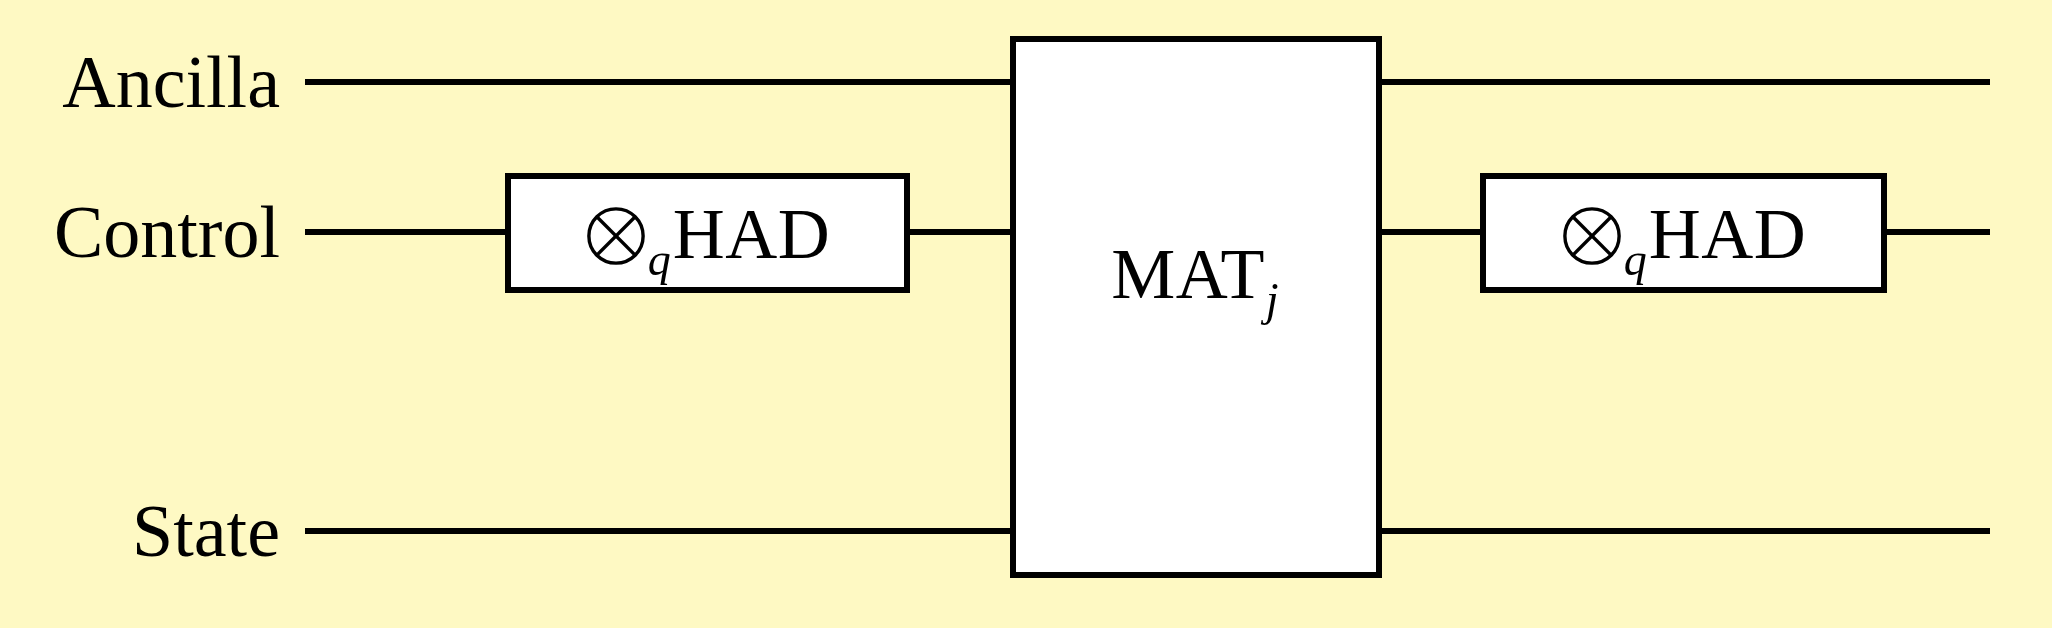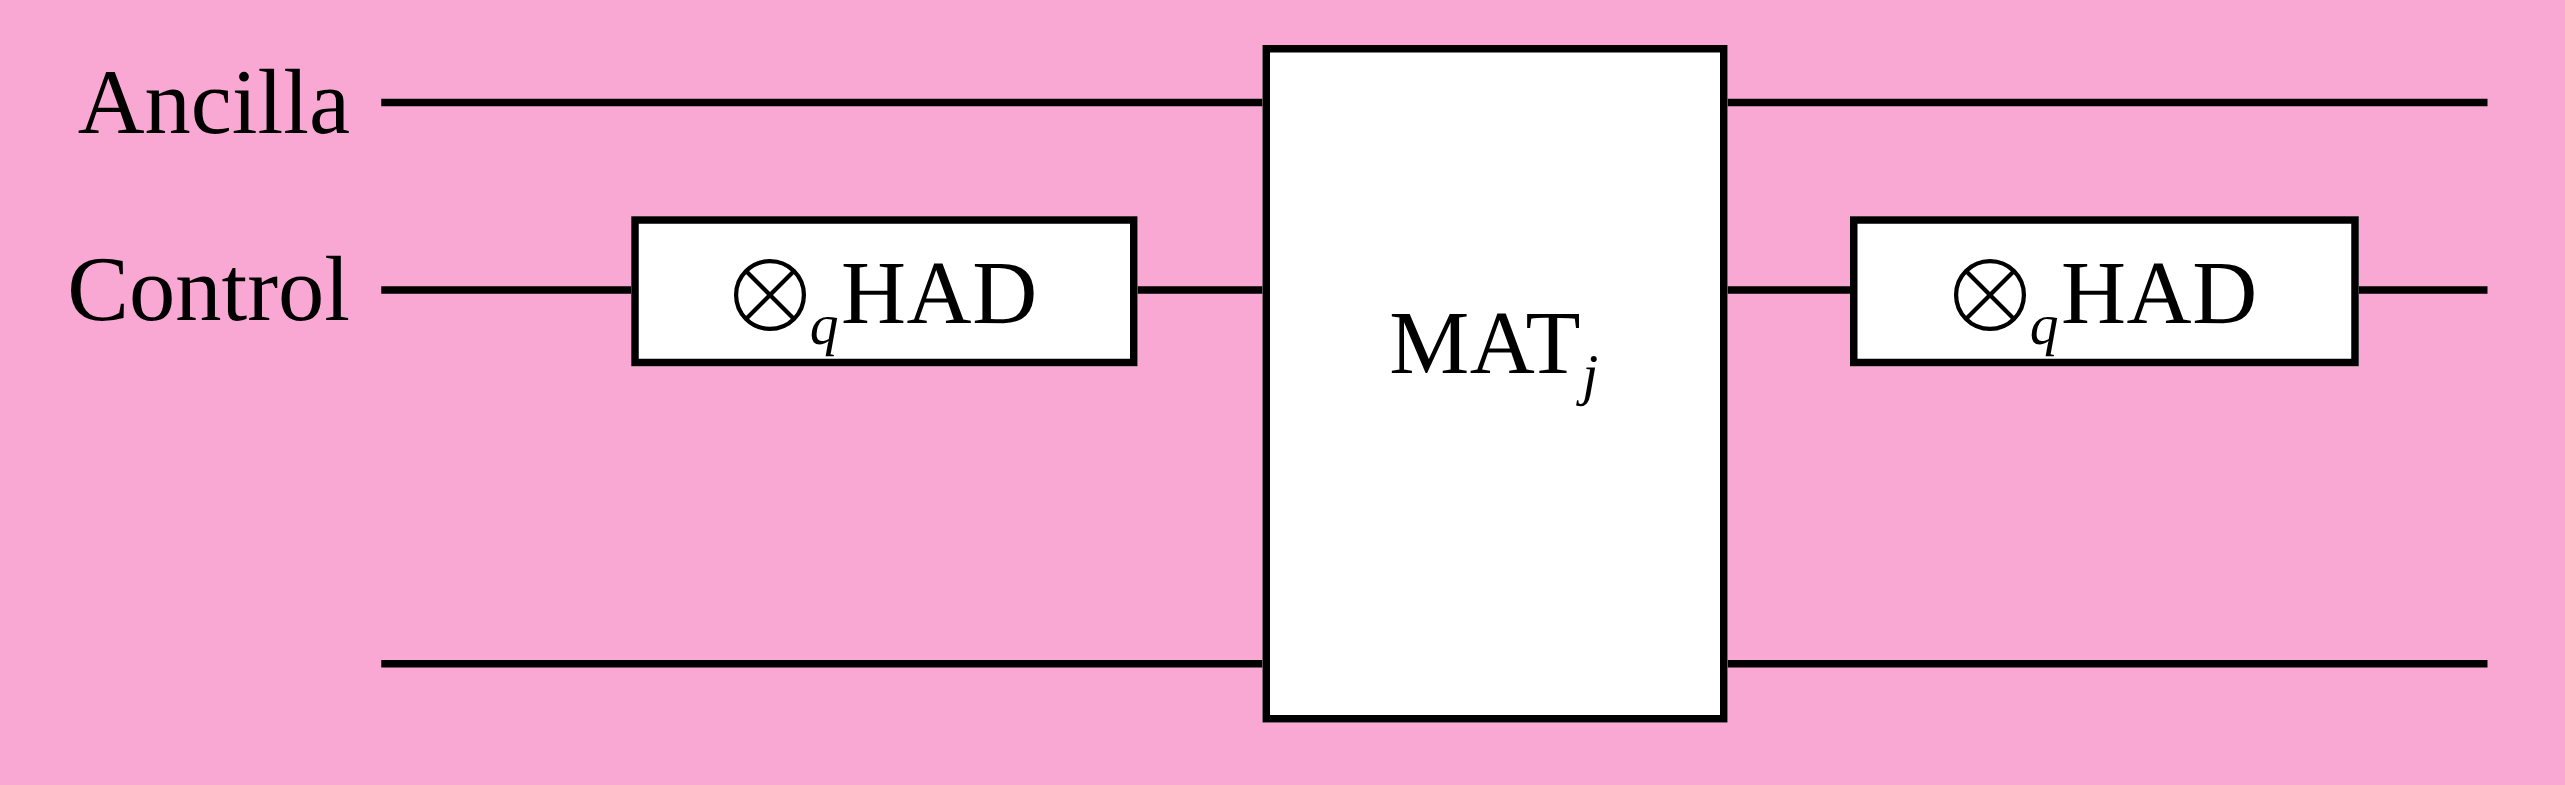--- a/index.html
+++ b/index.html
@@ -5,21 +5,21 @@
 <style>
   html, body {
     margin: 0;
     padding: 0;
     background: #ffffff;
   }
   #canvas {
     position: relative;
     width: 2052px;
     height: 628px;
-    background: #f9a8d4;
+    background: #fef9c3;
     overflow: hidden;
     font-family: "Liberation Serif", "DejaVu Serif", serif;
   }
 
   
   .wire-label {
     position: absolute;
     color: #000000;
     font-family: "Liberation Serif", "DejaVu Serif", serif;
     font-size: 74px;
@@ -95,20 +95,21 @@
 </style>
 </head>
 <body>
 
 <div id="canvas">
 
   <div class="wire-label lbl-ancilla">Ancilla</div>
 
   <div class="wire-label lbl-control">Control</div>
 
+  <div class="wire-label lbl-state">State</div>
 
   <div class="wire" style="left:305px; top:82px; width:705px;"></div>
   <div class="wire" style="left:1382px; top:82px; width:608px;"></div>
 
   <div class="wire" style="left:305px; top:232px; width:200px;"></div>
   <div class="wire" style="left:910px; top:232px; width:100px;"></div>
   <div class="wire" style="left:1382px; top:232px; width:98px;"></div>
   <div class="wire" style="left:1887px; top:232px; width:103px;"></div>
 
   <div class="wire" style="left:305px; top:531px; width:705px;"></div>

